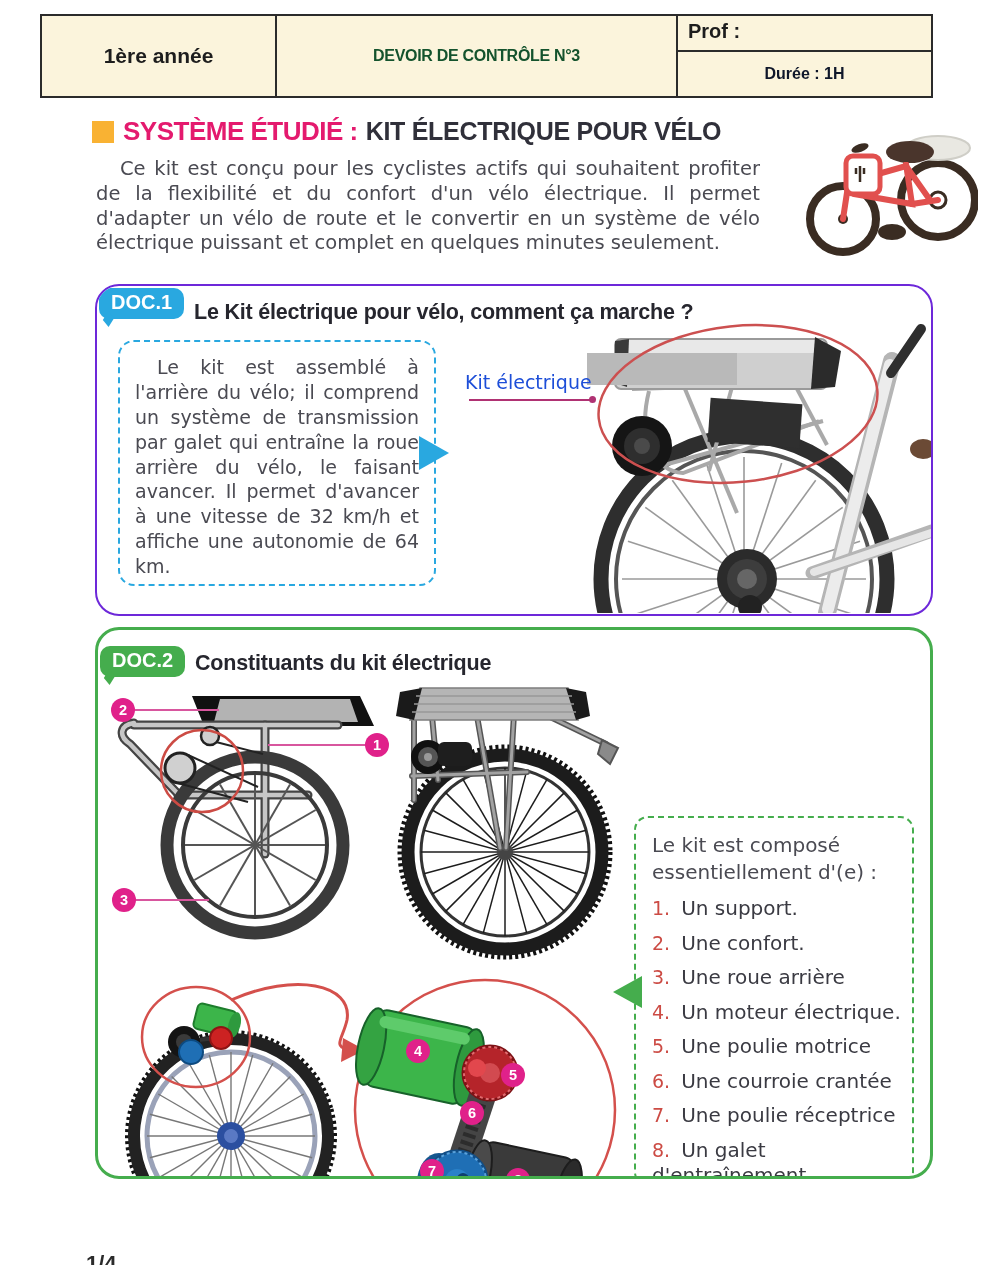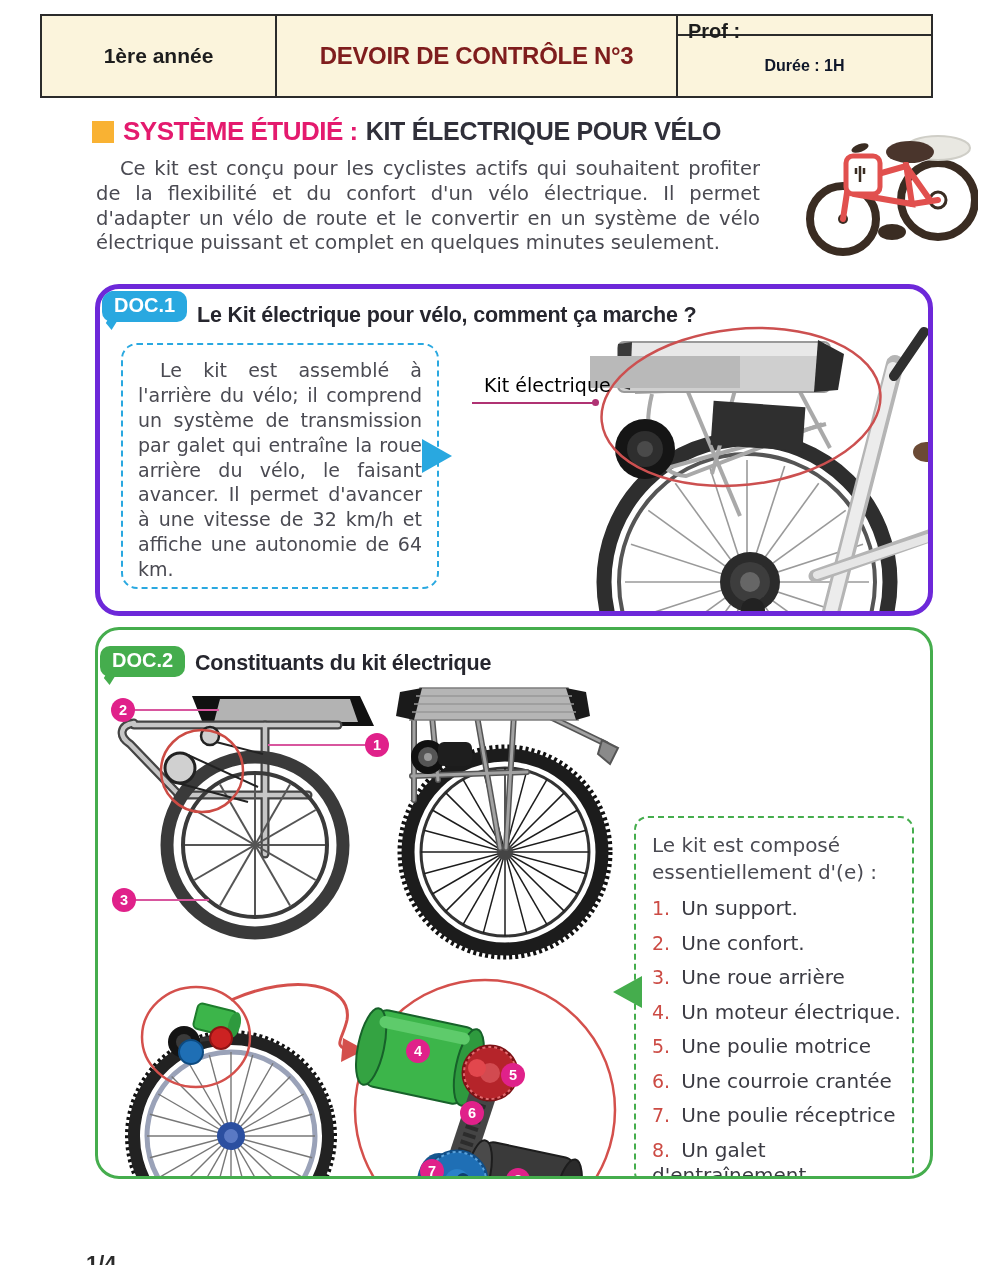--- a/index.html
+++ b/index.html
@@ -4,58 +4,58 @@
 <style>
   html,body{margin:0;padding:0;background:#fff;}
   .page{position:relative;width:990px;height:1265px;background:#ffffff;overflow:hidden;
         font-family:"DejaVu Sans",sans-serif;color:#3c3c44;}
 
   
   .hdr{position:absolute;left:40px;top:14px;width:893px;height:84px;background:#FBF4DC;
        border:2px solid #2b2b2b;display:flex;box-sizing:border-box;}
   .hdr .c1{width:233px;border-right:2px solid #2b2b2b;display:flex;align-items:center;justify-content:center;
        font-weight:bold;font-size:21px;color:#1d1d1d;font-family:"Liberation Sans",sans-serif;}
-  .hdr .c2{flex:1;display:flex;align-items:center;justify-content:center;font-weight:bold;font-size:24px;
-       color:#7f1d1d;font-family:"Liberation Sans",sans-serif;letter-spacing:-0.3px;}
+  .hdr .c2{flex:1;display:flex;align-items:center;justify-content:center;font-weight:bold;font-size:16px;
+       color:#14532d;font-family:"Liberation Sans",sans-serif;letter-spacing:-0.3px;}
   .hdr .c3{width:253px;border-left:2px solid #2b2b2b;display:flex;flex-direction:column;}
-  .hdr .c3t{height:20px;border-bottom:2px solid #2b2b2b;font-weight:bold;font-size:20px;color:#1d1d1d;
+  .hdr .c3t{height:36px;border-bottom:2px solid #2b2b2b;font-weight:bold;font-size:20px;color:#1d1d1d;
        padding:4px 0 0 10px;box-sizing:border-box;font-family:"Liberation Sans",sans-serif;}
   .hdr .c3b{flex:1;display:flex;align-items:center;justify-content:center;font-weight:bold;font-size:16px;
        color:#0f172a;font-family:"Liberation Sans",sans-serif;}
 
   
   .sys-title{position:absolute;left:92px;top:116px;display:flex;align-items:center;text-align:center;}
   .sq{width:22px;height:22px;background:#F9B233;margin-right:9px;}
   .t-pink{color:#E41A6E;font-weight:bold;font-size:26px;font-family:"Liberation Sans",sans-serif;letter-spacing:-0.5px;}
   .t-dark{color:#30303A;font-weight:bold;font-size:25px;font-family:"Liberation Sans",sans-serif;margin-left:8px;letter-spacing:-0.3px;}
   .intro{position:absolute;left:96px;top:157px;width:664px;font-size:19.5px;line-height:1.27;
        color:#4A4A52;text-align:justify;text-indent:24px;}
 
   
   .docbox{position:absolute;box-sizing:border-box;border-radius:24px;overflow:hidden;}
-  .doc1{left:95px;top:284px;width:838px;height:332px;border:5px solid #6d28d9;}
+  .doc1{left:95px;top:284px;width:838px;height:332px;border:2px solid #6d28d9;}
   .doc2{left:95px;top:627px;width:838px;height:552px;border:3px solid #45AD4D;}
   .badge{position:absolute;color:#fff;font-weight:bold;font-size:20px;padding:3px 12px 5px;border-radius:10px;
        font-family:"Liberation Sans",sans-serif;z-index:6;}
   .badge::after{content:"";position:absolute;left:5px;bottom:-5px;width:9px;height:10px;background:inherit;
        transform:rotate(50deg) skewX(18deg);}
   .badge-blue{background:#29A8E0;left:2px;top:2px;}
   .badge-green{background:#45AD4D;left:2px;top:16px;}
   .doc-title{position:absolute;font-weight:bold;font-size:21.5px;color:#26262e;
        font-family:"Liberation Sans",sans-serif;letter-spacing:-0.2px;z-index:6;}
   .doc1-title{left:97px;top:6px;margin-top:8px;}
   .doc2-title{left:97px;top:21px;}
 
   
   .d1-dashed{position:absolute;left:21px;top:54px;width:318px;height:246px;box-sizing:border-box;
        border:2px dashed #29A8E0;border-radius:16px;padding:13px 15px;font-size:19px;line-height:1.31;
        color:#4A4A52;text-align:justify;text-indent:22px;}
   .blue-tri{position:absolute;left:322px;top:150px;width:0;height:0;
        border-top:17px solid transparent;border-bottom:17px solid transparent;border-left:30px solid #29A8E0;z-index:5;}
-  .kit-label{position:absolute;left:384px;top:85px;font-size:19px;color:#000000;z-index:5;}
+  .kit-label{position:absolute;left:368px;top:85px;font-size:19px;color:#1d4ed8;z-index:5;}
   .kit-line{position:absolute;left:372px;top:113px;width:122px;height:2px;background:#B03273;z-index:5;}
   .kit-dot{position:absolute;left:492px;top:110px;width:7px;height:7px;border-radius:50%;background:#B03273;z-index:5;}
   .d1-photo{position:absolute;left:490px;top:35px;z-index:1;}
 
   
   .schematic{position:absolute;left:10px;top:62px;z-index:1;}
   .midphoto{position:absolute;left:294px;top:50px;z-index:1;}
   .lowersvg{position:absolute;left:7px;top:346px;z-index:1;}
   .pl{position:absolute;width:24px;height:24px;border-radius:50%;background:#E0218A;color:#fff;
       font-weight:bold;font-size:14.5px;display:flex;align-items:center;justify-content:center;z-index:7;

